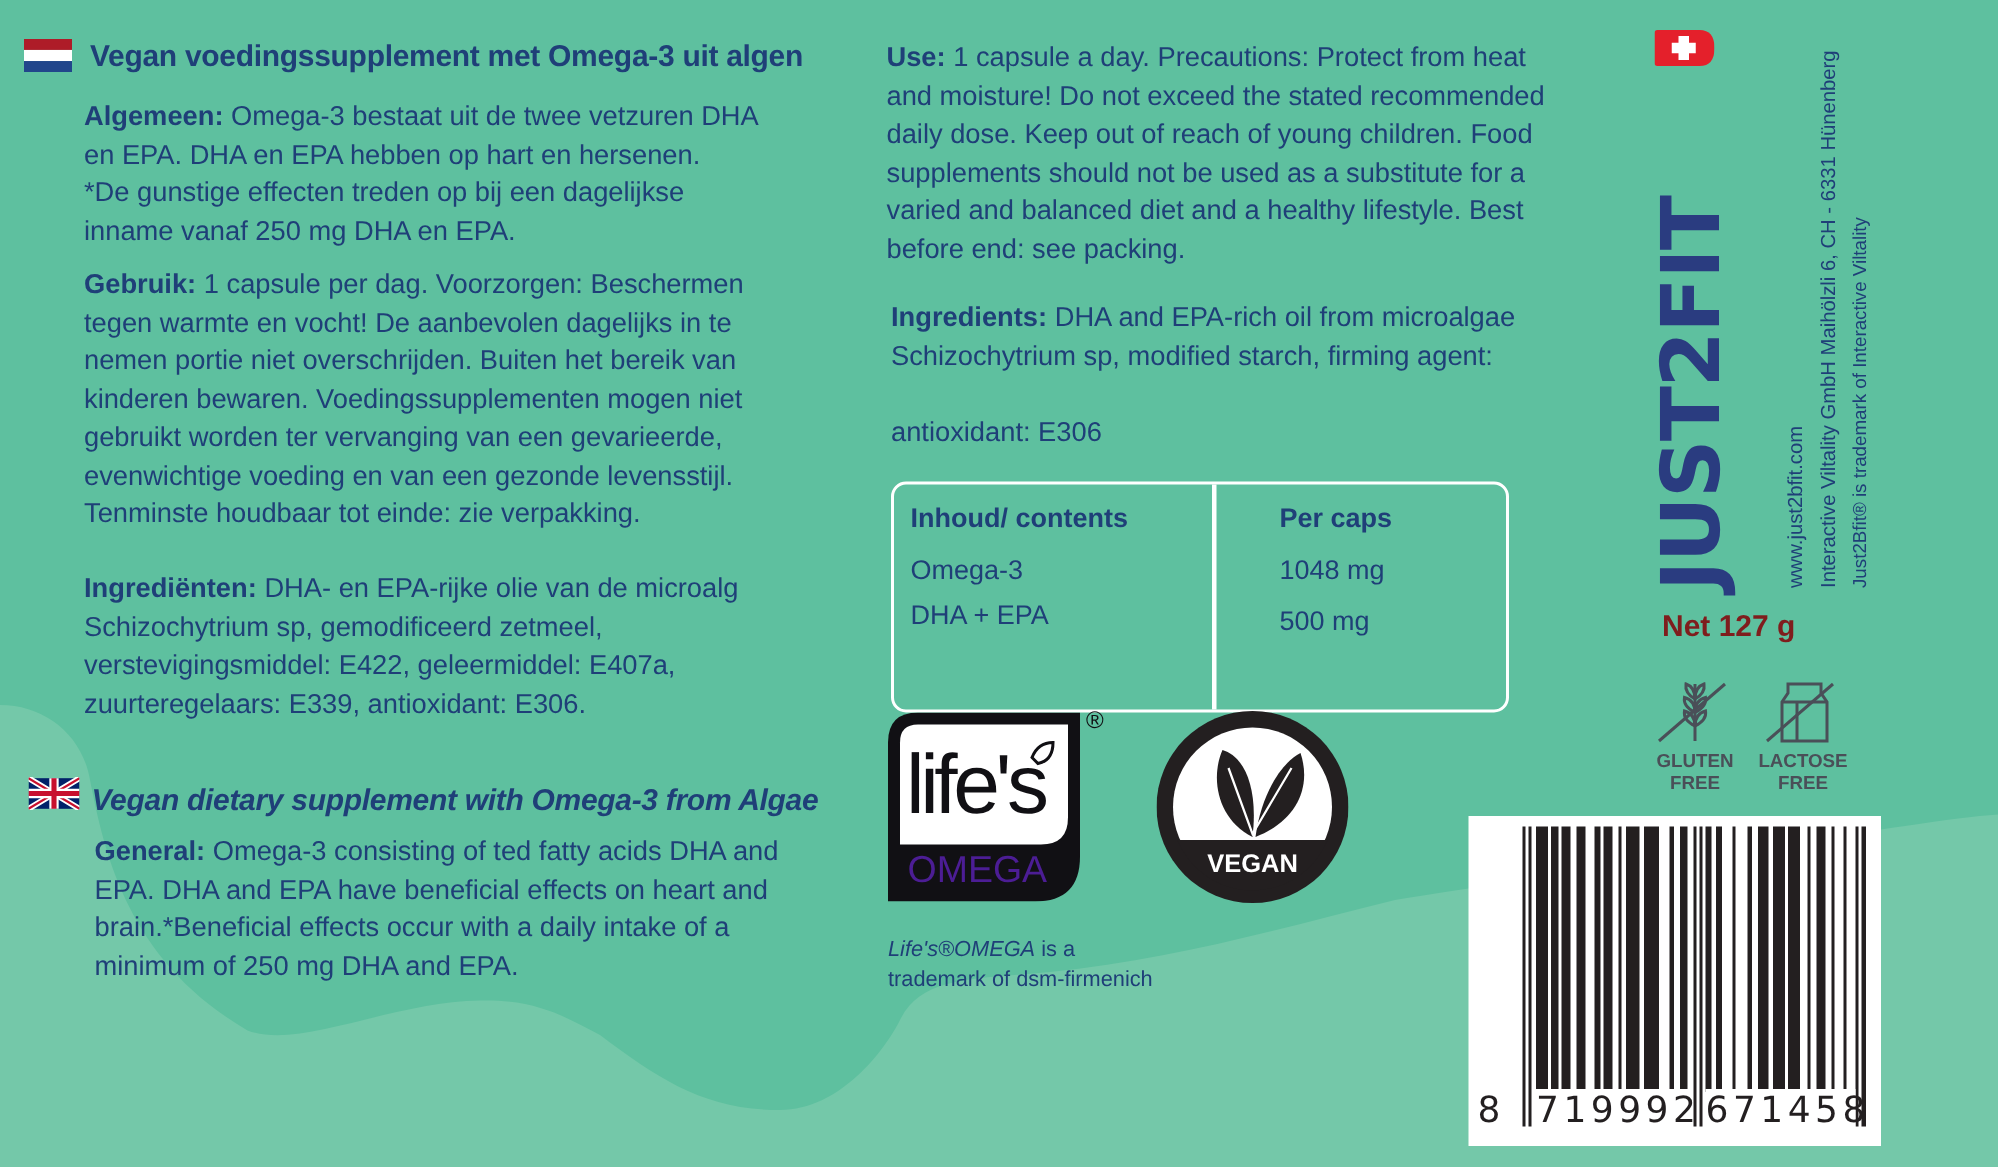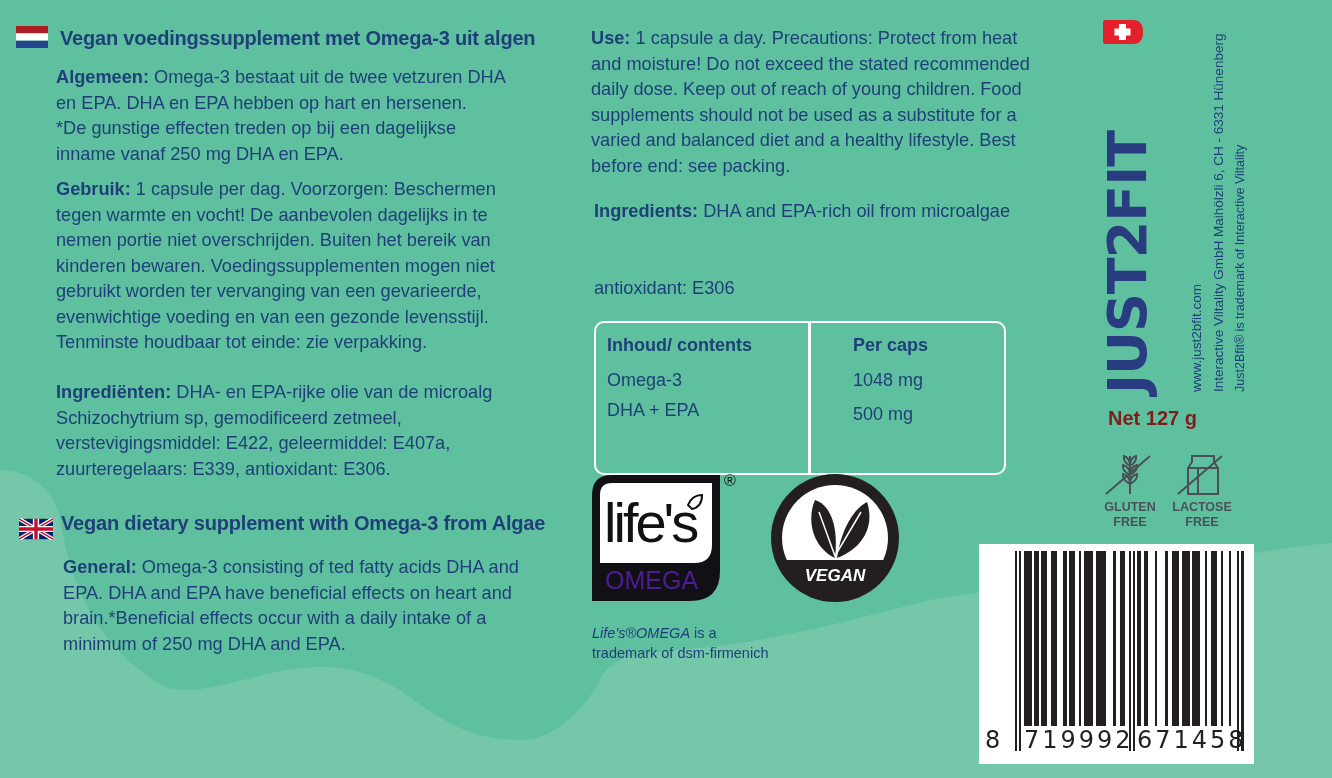--- a/index.html
+++ b/index.html
@@ -79,41 +79,41 @@
   <span>zuurteregelaars: E339, antioxidant: E306.</span>
 </div>
 
 <svg class="flag" style="left:19px;top:518px;" width="34" height="22" viewBox="0 0 60 36">
   <rect width="60" height="36" fill="#012169"></rect>
   <path d="M0,0 L60,36 M60,0 L0,36" stroke="#ffffff" stroke-width="7"></path>
   <path d="M0,0 L60,36 M60,0 L0,36" stroke="#c8102e" stroke-width="2.5"></path>
   <path d="M30,0 V36 M0,18 H60" stroke="#ffffff" stroke-width="11"></path>
   <path d="M30,0 V36 M0,18 H60" stroke="#c8102e" stroke-width="6"></path>
 </svg>
-<div class="abs title" style="left:61px;top:512px;">Vegan dietary supplement with Omega-3 from Algae</div>
+<div class="abs title" style="left:61px;top:523px;font-style:italic;">Vegan dietary supplement with Omega-3 from Algae</div>
 
 <div class="abs para" style="left:63px;top:555px;width:510px;">
   <b>General:</b><span> Omega-3 consisting of ted fatty acids DHA and</span><br>
   <span>EPA. DHA and EPA have beneficial effects on heart and</span><br>
   <span>brain.*Beneficial effects occur with a daily intake of a</span><br>
   <span>minimum of 250 mg DHA and EPA.</span>
 </div>
 
 <div class="abs para" style="left:591px;top:26px;width:490px;">
   <b>Use:</b><span> 1 capsule a day. Precautions: Protect from heat</span><br>
   <span>and moisture! Do not exceed the stated recommended</span><br>
   <span>daily dose. Keep out of reach of young children. Food</span><br>
   <span>supplements should not be used as a substitute for a</span><br>
   <span>varied and balanced diet and a healthy lifestyle. Best</span><br>
   <span>before end: see packing.</span>
 </div>
 
 <div class="abs para" style="left:594px;top:199px;width:490px;">
   <b>Ingredients:</b><span> DHA and EPA-rich oil from microalgae</span><br>
-  <br>
+  <span>Schizochytrium sp, modified starch, firming agent:</span><br>
   <br>
   <span>antioxidant: E306</span>
 </div>
 
 <div class="contents-table">
   <div class="divider"></div>
   <div class="cell h" style="left:11px;top:12px;">Inhoud/ contents</div>
   <div class="cell h" style="left:257px;top:12px;">Per caps</div>
   <div class="cell" style="left:11px;top:47px;">Omega-3</div>
   <div class="cell" style="left:257px;top:47px;">1048 mg</div>
@@ -125,21 +125,21 @@
   <svg width="130" height="126" viewBox="0 0 130 126">
     <path d="M20,0 H128 V96 Q128,126 98,126 H0 V20 Q0,0 20,0 Z" fill="#111014"></path>
     <path d="M20,8 H120 V70 Q120,88 102,88 H8 V20 Q8,8 20,8 Z" fill="#ffffff"></path>
     <path d="M96,30 Q100,20 110,20 Q110,32 100,34 Z" fill="none" stroke="#111014" stroke-width="2"></path>
   </svg>
   <div class="abs" style="left:12px;top:18px;font-family:'Liberation Sans',sans-serif;font-size:56px;line-height:60px;color:#111014;letter-spacing:-3px;font-weight:300;">life's</div>
   <div class="abs" style="left:13px;top:91px;font-family:'Liberation Sans',sans-serif;font-size:25px;color:#4c1d95;">OMEGA</div>
 </div>
 <div class="abs" style="left:724px;top:472px;font-family:'Liberation Sans',sans-serif;font-size:16px;color:#111014;">®</div>
 
-<div class="abs" style="left:771px;top:474px;width:128px;height:128px;font-style:italic;">
+<div class="abs" style="left:771px;top:474px;width:128px;height:128px;">
   <svg width="128" height="128" viewBox="0 0 128 128">
     <circle cx="64" cy="64" r="64" fill="#231f20"></circle>
     <circle cx="64" cy="64" r="53" fill="#ffffff"></circle>
     <path d="M14,86 H114 A54,54 0 0 1 14,86 Z" fill="#231f20"></path>
     <path d="M64,84 C40,72 36,44 44,26 C58,30 68,50 64,84 Z" fill="#231f20"></path>
     <path d="M66,84 C70,54 84,34 96,28 C104,52 92,74 66,84 Z" fill="#231f20"></path>
     <path d="M48,38 L64,82 L90,38" fill="none" stroke="#ffffff" stroke-width="1.5"></path>
   </svg>
   <div class="abs" style="left:0;width:128px;top:92px;text-align:center;font-family:'Liberation Sans',sans-serif;font-weight:bold;font-size:17px;color:#ffffff;">VEGAN</div>
 </div>

